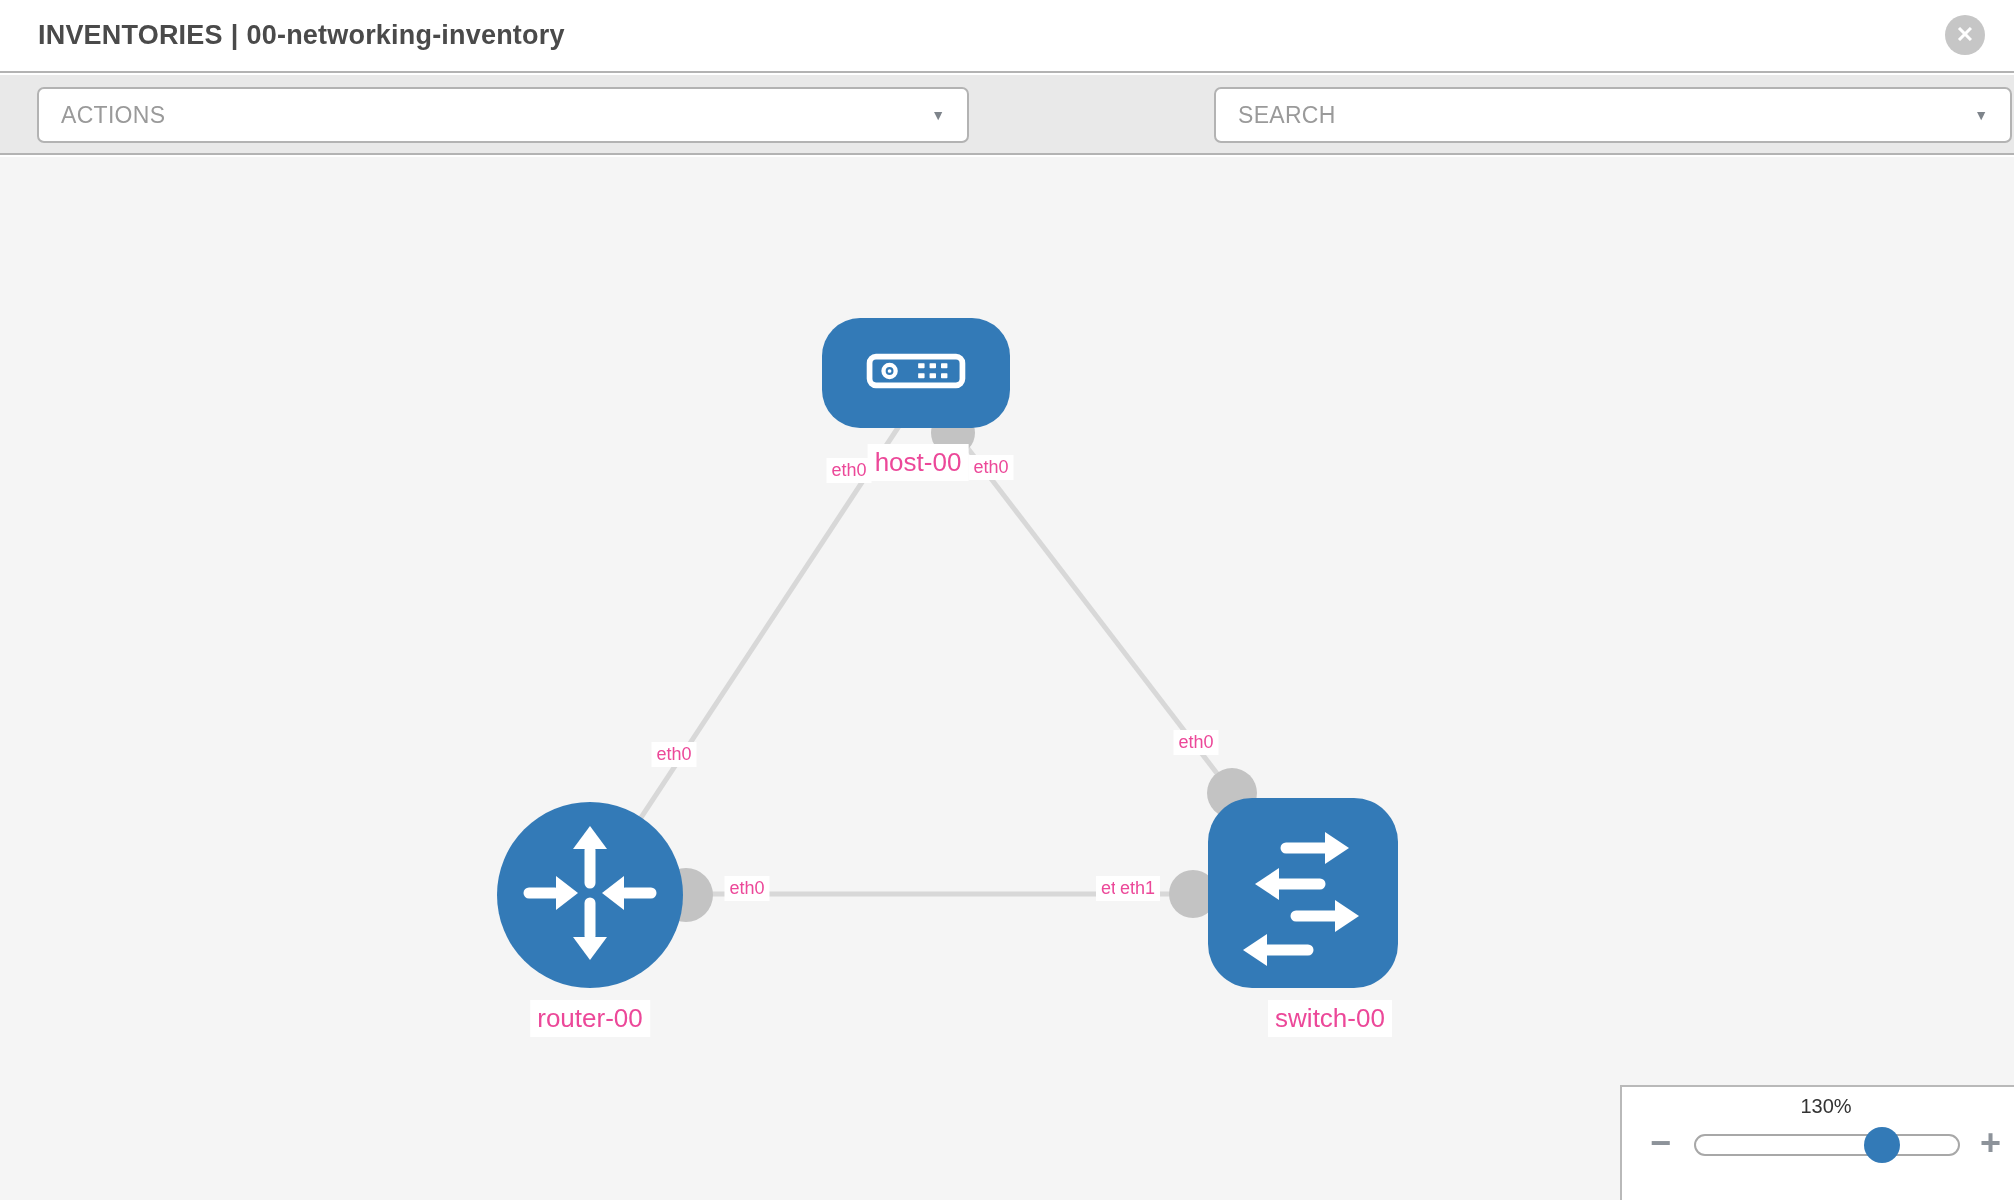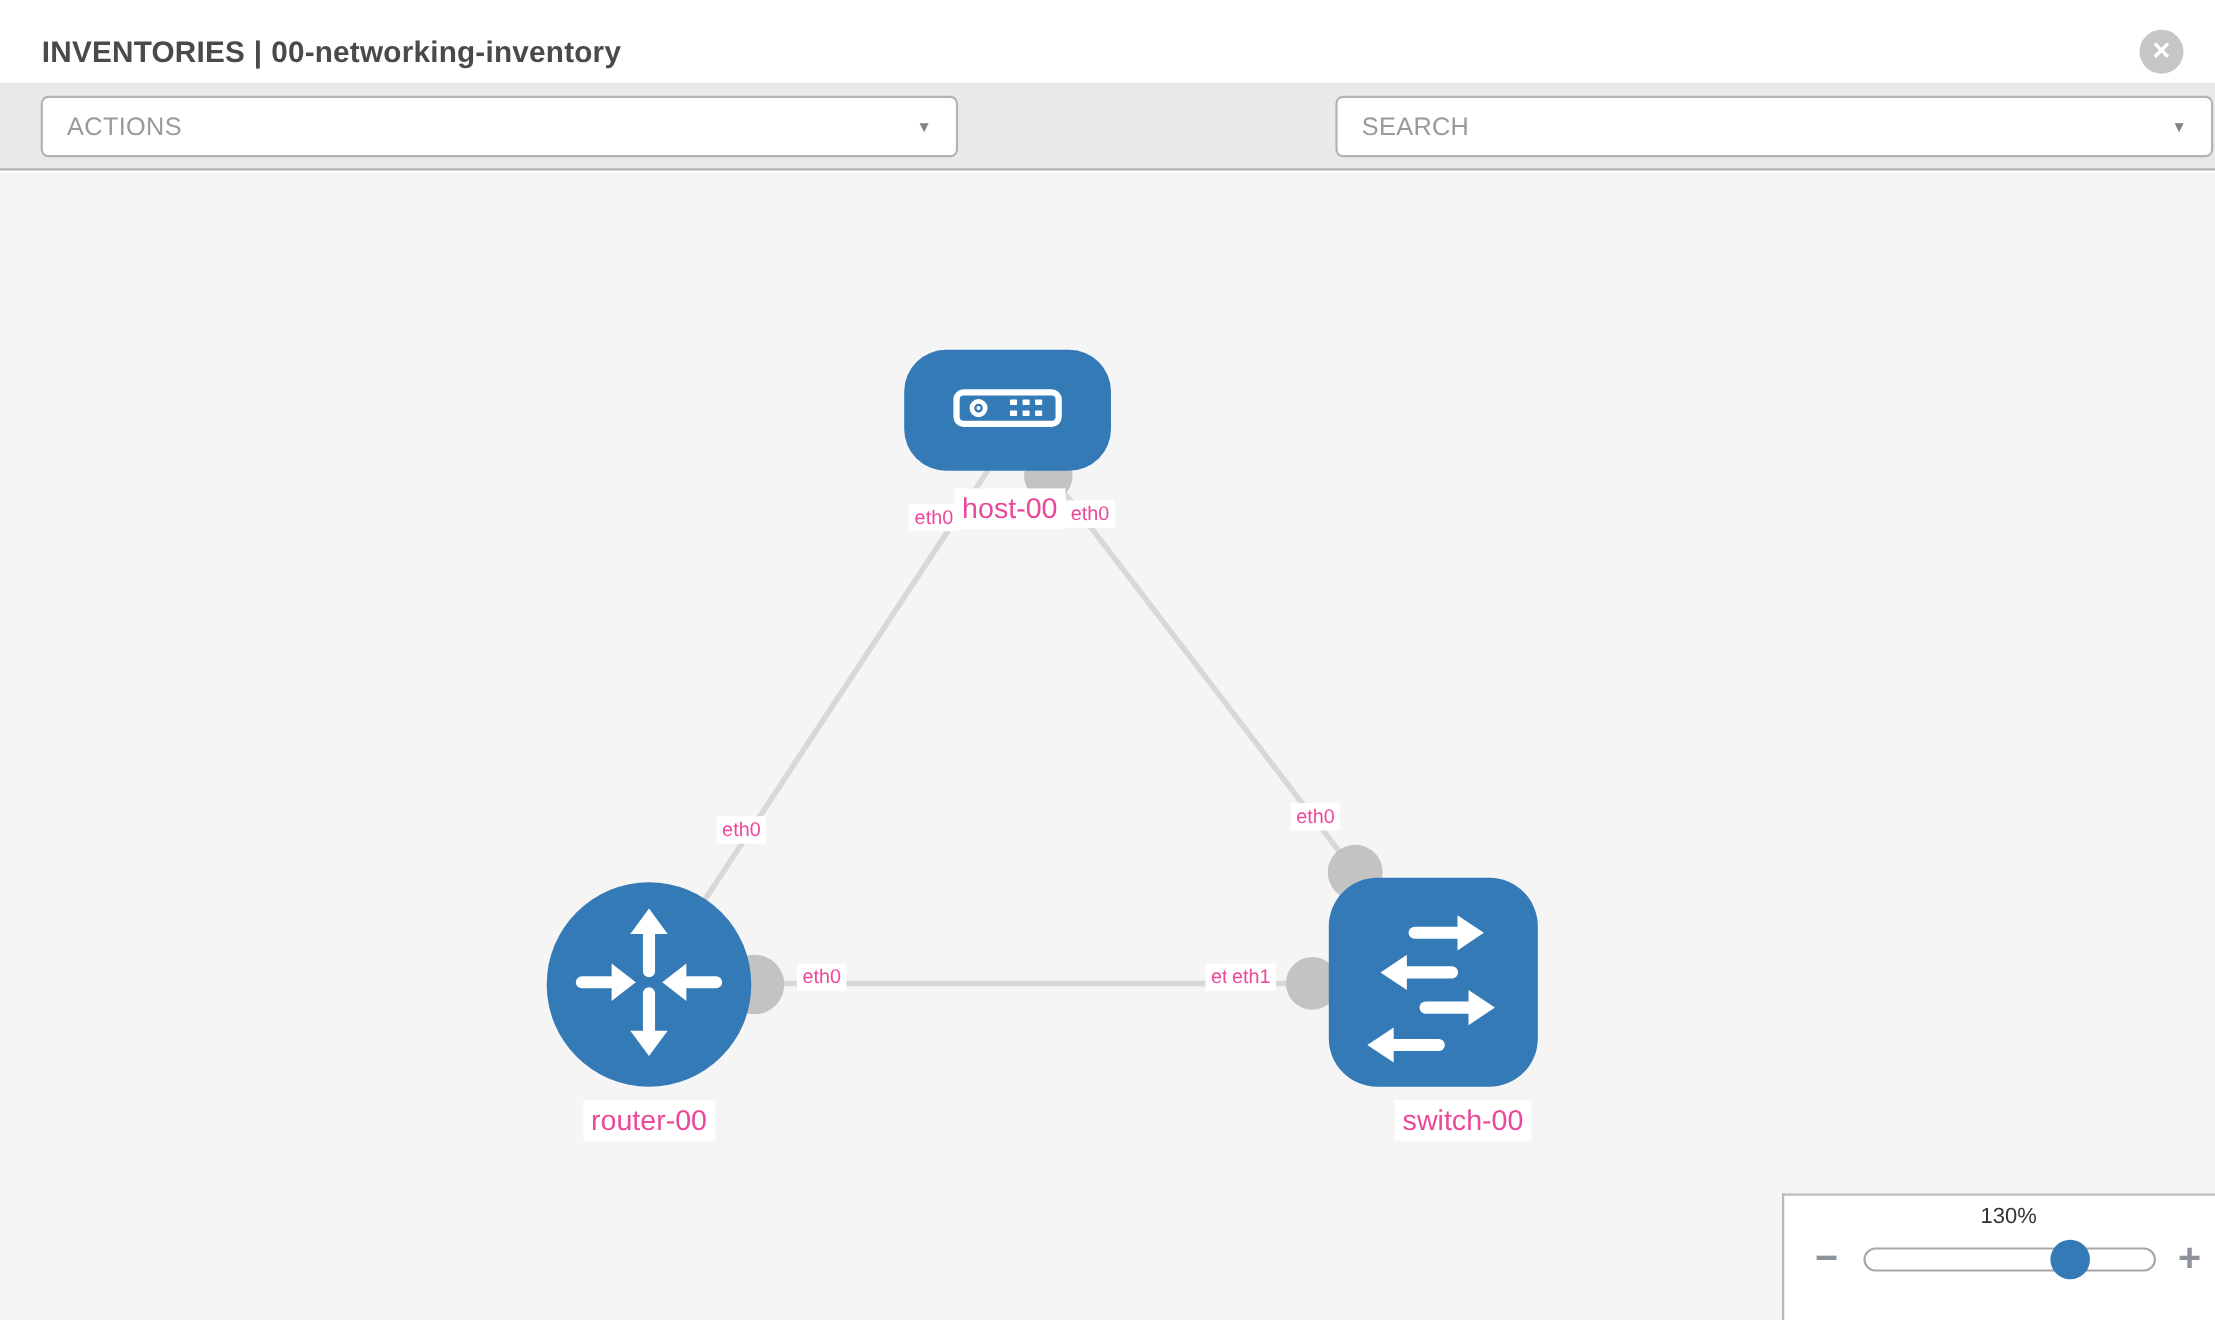--- a/index.html
+++ b/index.html
@@ -1,32 +1,32 @@
 <!DOCTYPE html>
 <html><head>
 <meta charset="utf-8">
 <style>
   * { margin:0; padding:0; box-sizing:border-box; }
   html,body { width:2014px; height:1200px; background:#fff; font-family:"Liberation Sans", sans-serif; }
   .screen { position:relative; width:2014px; height:1200px; overflow:hidden; background:#fff; }
 
   
-  .header { position:absolute; left:0; top:0; width:2014px; height:73px; background:#fff; border-bottom:2px solid #b3b3b3;margin-top:12px; }
+  .header { position:absolute; left:0; top:0; width:2014px; height:73px; background:#fff; border-bottom:2px solid #b3b3b3; }
   .page-title { position:absolute; left:38px; top:20px; font-size:27px; font-weight:bold; color:#4a4a4a; letter-spacing:0.2px; }
   .page-title .sep { padding:0 8px; }
   .close-btn { position:absolute; left:1945px; top:15px; width:40px; height:40px; border:none; border-radius:50%;
                background:#c6c6c6; color:#fff; font-size:22px; font-weight:bold; line-height:40px; text-align:center; cursor:pointer; }
 
   
   .toolbar { position:absolute; left:0; top:75px; width:2014px; height:80px; background:#e9e9e9; border-bottom:2px solid #b3b3b3; }
   .dropdown { position:absolute; top:12px; height:56px; background:#fff; border:2px solid #b3b3b3; border-radius:7px;
               display:flex; align-items:center; padding:0 22px; cursor:pointer; }
   .dropdown .ph { font-size:23px; color:#9a9a9a; letter-spacing:0.3px; }
   .dropdown .caret { position:absolute; right:22px; top:50%; transform:translateY(-50%); font-size:14px; color:#7e848b; }
-  .dd-actions { left:37px; width:834px; }
+  .dd-actions { left:37px; width:932px; }
   .dd-search { left:1214px; width:798px; }
   .tool-btn { position:absolute; top:99px; background:none; border:none; cursor:pointer; }
   .tool-btn.wrench { left:1051px; }
   .tool-btn.key { left:1114px; }
 
   
   .canvas { position:absolute; left:0; top:157px; width:2014px; height:1043px; background:#f5f5f5; }
   .links-layer { position:absolute; left:0; top:0; width:2014px; height:1043px; }
 
   .node { position:absolute; background:#337ab7; display:flex; align-items:center; justify-content:center; cursor:pointer; }

